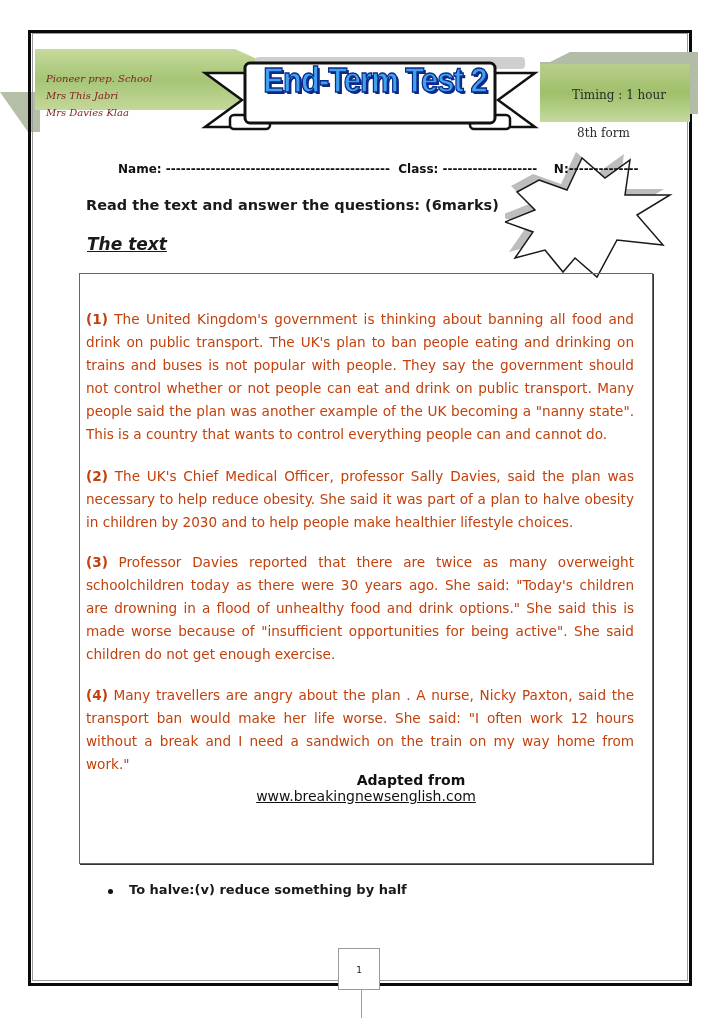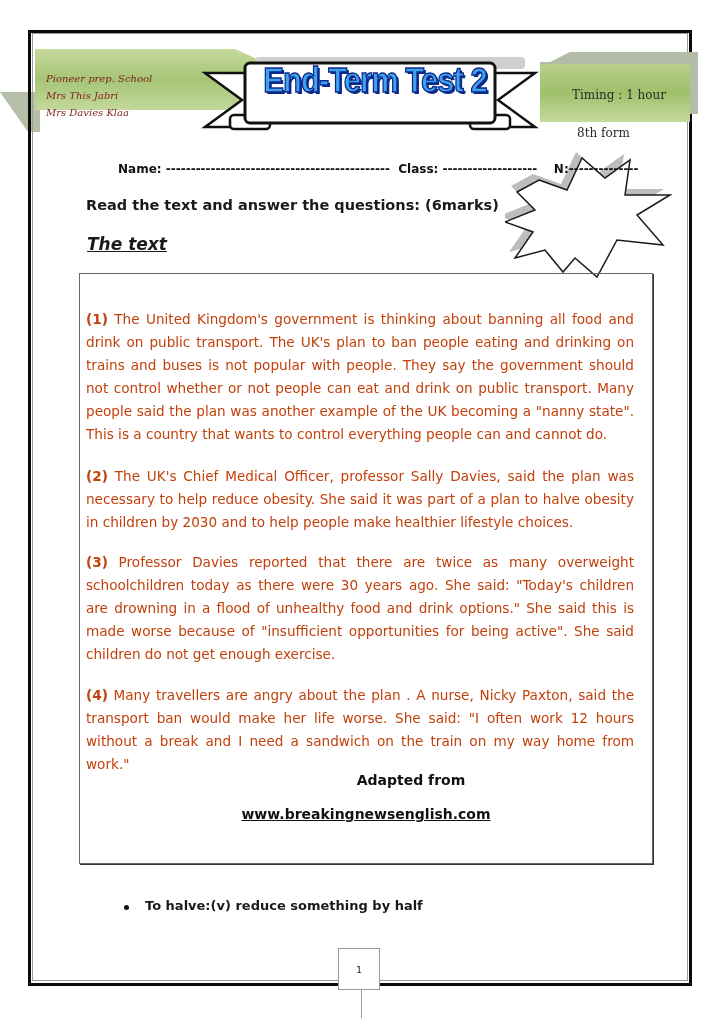--- a/index.html
+++ b/index.html
@@ -71,25 +71,25 @@
     .paragraph .num { font-weight: bold; }
     .p1 { top: 308px; }
     .p2 { top: 465px; }
     .p3 { top: 551px; }
     .p4 { top: 684px; }
     .adapted {
       position: absolute; left: 79px; width: 664px; top: 772px; text-align: center;
       font-size: 14px; font-weight: bold; color: #111;
     }
     .source-link {
-      position: absolute; left: 79px; width: 574px; top: 806px; text-align: center;
-      font-size: 14px; font-weight: bold; color: #111; text-decoration: underline;
+      position: absolute; left: 79px; width: 574px; top: 788px; text-align: center;
+      font-size: 14px; font-weight: normal; color: #111; text-decoration: underline;
     }
     .vocab-list {
-      position: absolute; left: 108px; top: 882px; margin: 16px; padding: 0; list-style: none;
+      position: absolute; left: 108px; top: 882px; margin: 0; padding: 0; list-style: none;
       font-size: 13px; font-weight: bold; color: #1a1a1a;
     }
     .vocab-list li { height: 20px; position: relative; padding-left: 21px; }
     .vocab-list li::before {
       content: ""; position: absolute; left: 0; top: 7px; width: 5px; height: 5px; border-radius: 50%; background: #111;
     }
     .page-number-box {
       position: absolute; left: 338px; top: 948px; width: 42px; height: 42px;
       border: 1px solid #9a9a9a; box-sizing: border-box; background: #fff;
       font-size: 9px; text-align: center; line-height: 42px; color: #222;

